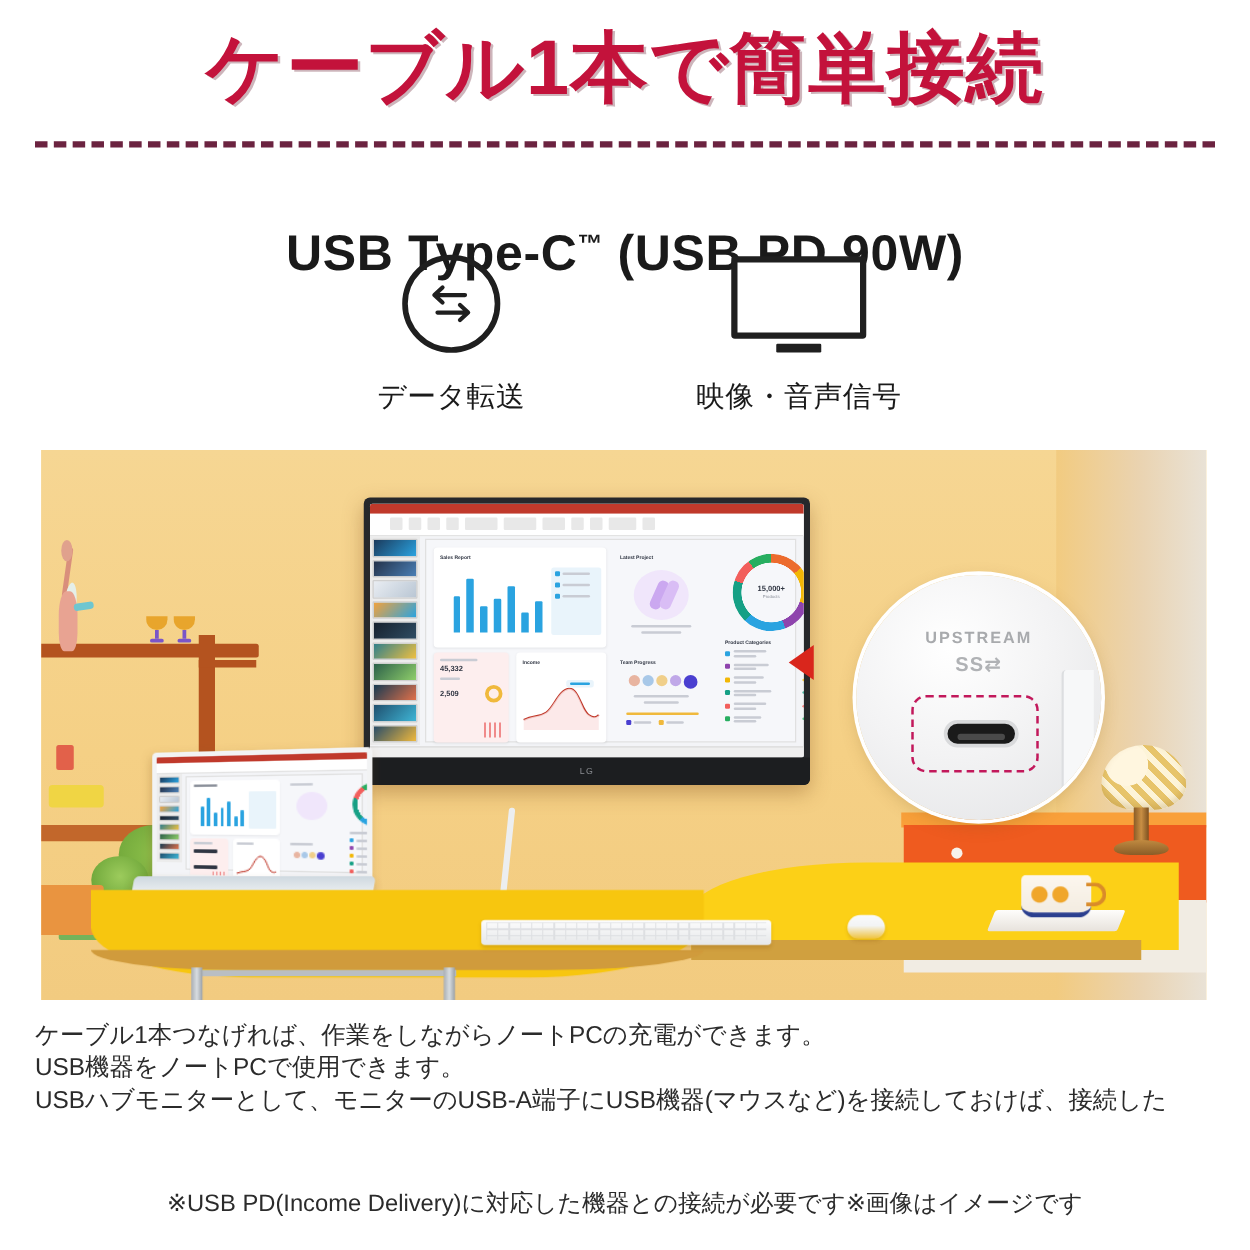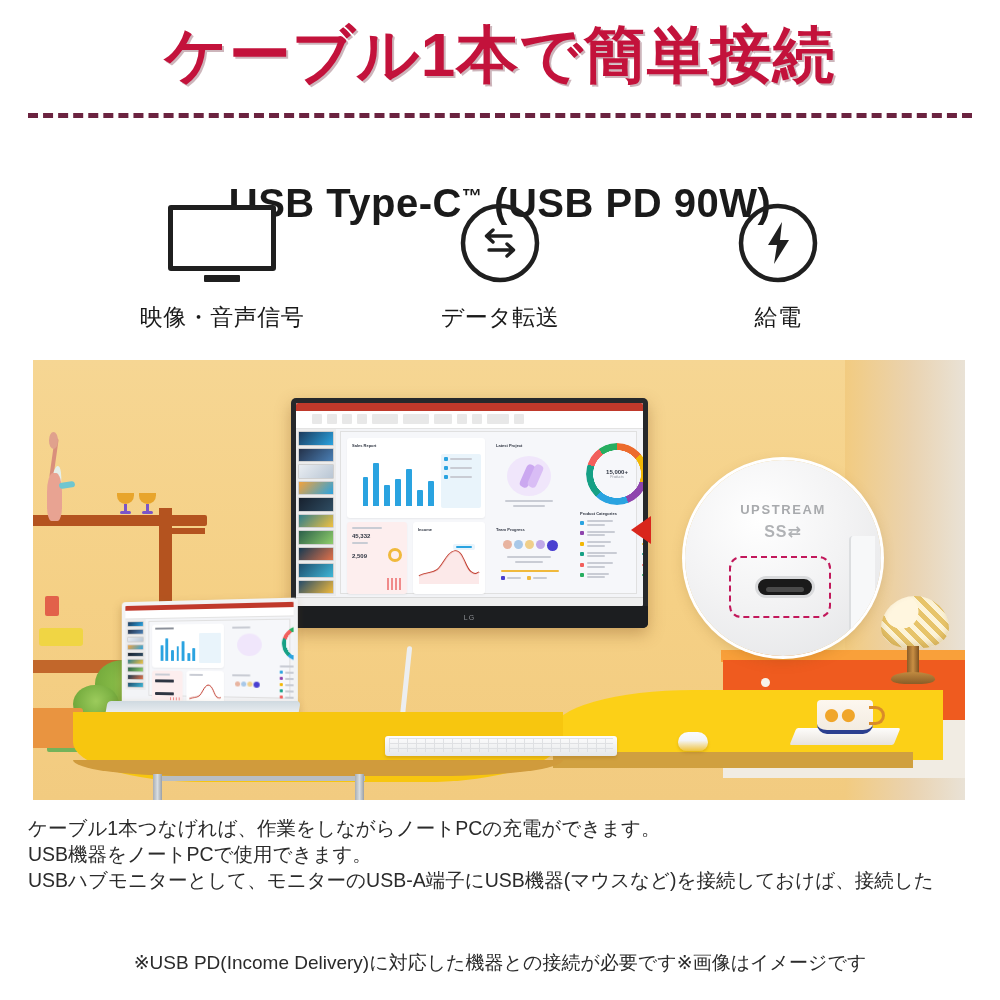--- a/index.html
+++ b/index.html
@@ -383,48 +383,39 @@
   <div class="headline">ケーブル1本で簡単接続</div>
   <div class="divider"></div>
   <div class="subhead">
     <span>USB Type-C</span><span class="tm">™</span><span> (USB PD 90W)</span>
   </div>
 
   <div class="features">
 
     <div class="feature">
       <div class="glyph">
-        <div class="mon-wrap">
-          <div class="mon-screen"></div>
-          <div class="mon-stand"></div>
-        </div>
-      </div>
-      <div class="cap">映像・音声信号</div>
-    </div>
-
-    <div class="feature">
-      <div class="glyph">
         <svg width="86" height="86" viewBox="0 0 86 86" aria-hidden="true">
           <circle cx="43" cy="43" r="37" fill="none" stroke="#1f1f1f" stroke-width="4.5"></circle>
           <path d="M54 36 H30 M36 30 L29.5 36 L36 42" fill="none" stroke="#1f1f1f" stroke-width="3.4" stroke-linecap="round" stroke-linejoin="round"></path>
           <path d="M32 50 H56 M50 44 L56.5 50 L50 56" fill="none" stroke="#1f1f1f" stroke-width="3.4" stroke-linecap="round" stroke-linejoin="round"></path>
         </svg>
       </div>
       <div class="cap">データ転送</div>
     </div>
 
     <div class="feature">
       <div class="glyph">
-        <svg width="86" height="86" viewBox="0 0 86 86" aria-hidden="true">
-          <circle cx="43" cy="43" r="37" fill="none" stroke="#1f1f1f" stroke-width="4.5"></circle>
-          <path d="M47 22 L33 45 H42 L39 64 L54 40 H45 Z" fill="#1f1f1f"></path>
-        </svg>
+        <div class="mon-wrap">
+          <div class="mon-screen"></div>
+          <div class="mon-stand"></div>
+        </div>
       </div>
-      <div class="cap">給電</div>
+      <div class="cap">映像・音声信号</div>
     </div>
+
 
   </div>
 
   <div class="photo">
     <div class="wall"></div>
     <div class="wall-right"></div>
 
     <div class="shelf-board"></div>
     <div class="shelf-board2"></div>
     <div class="shelf-post"></div>

